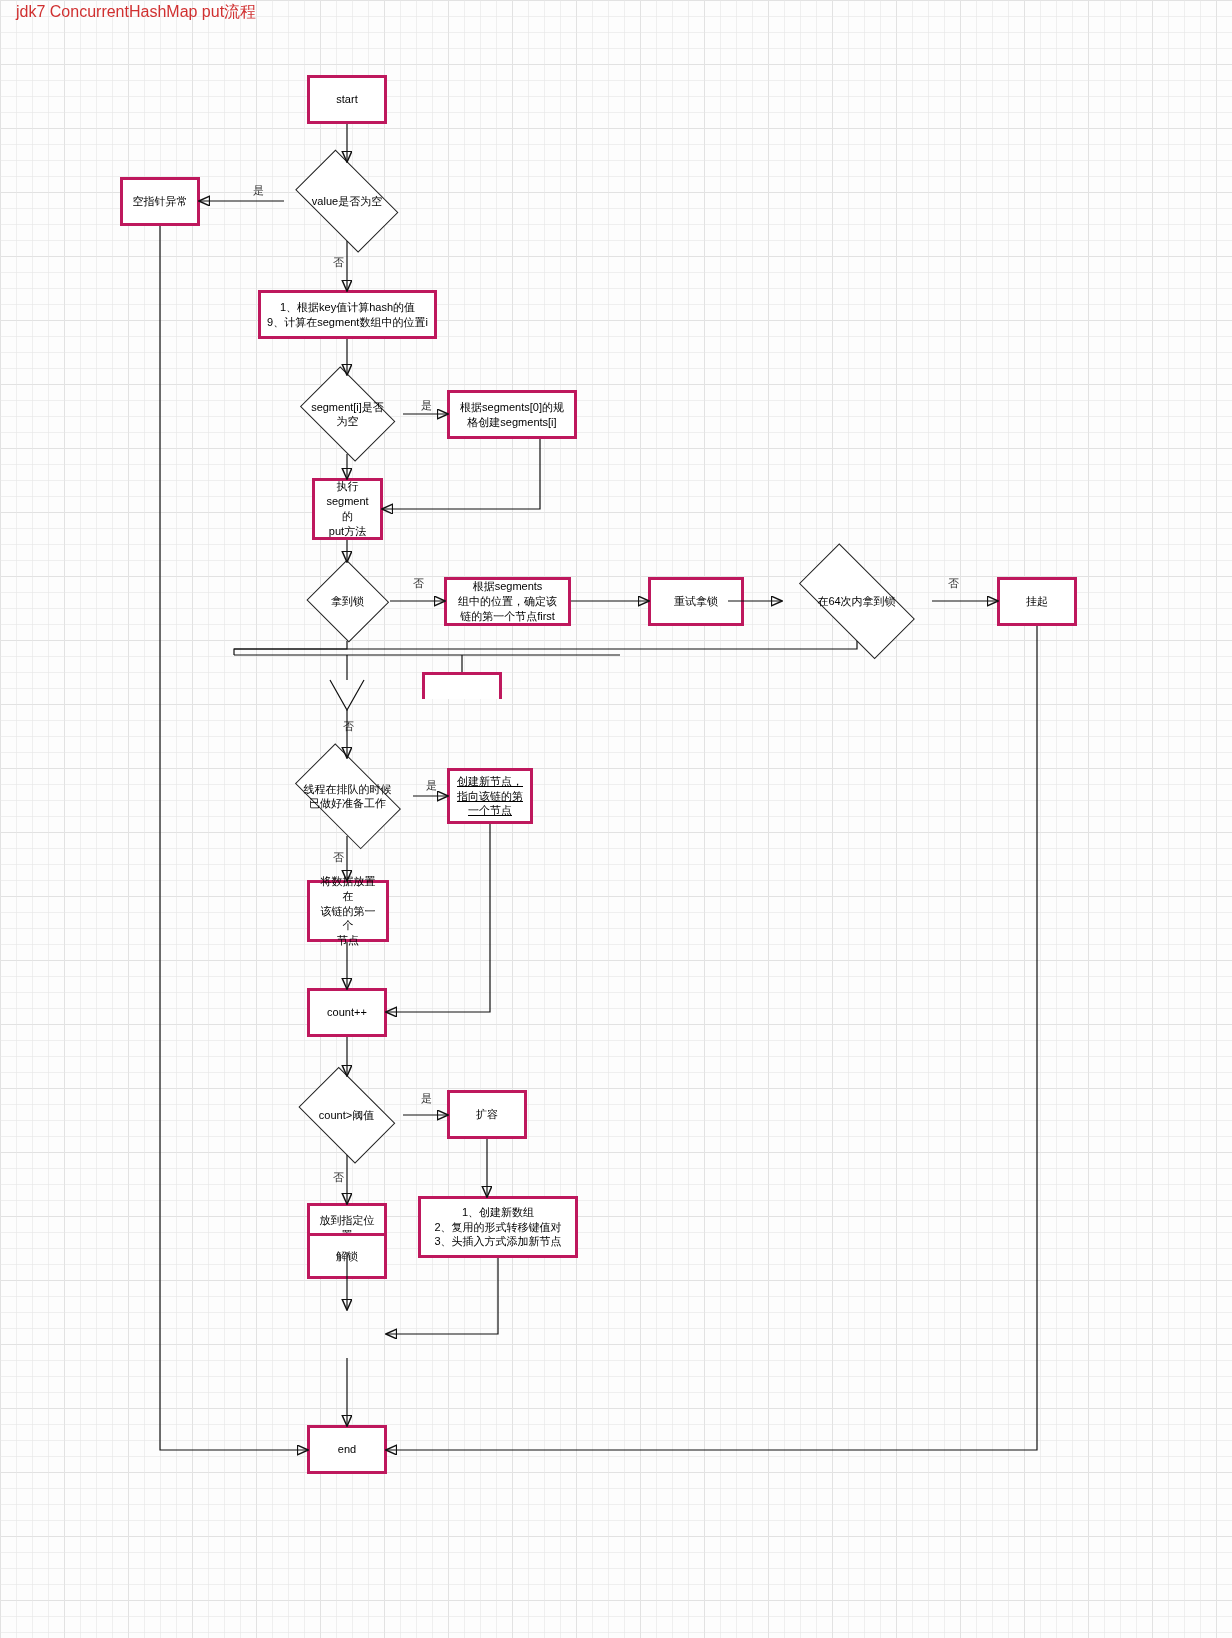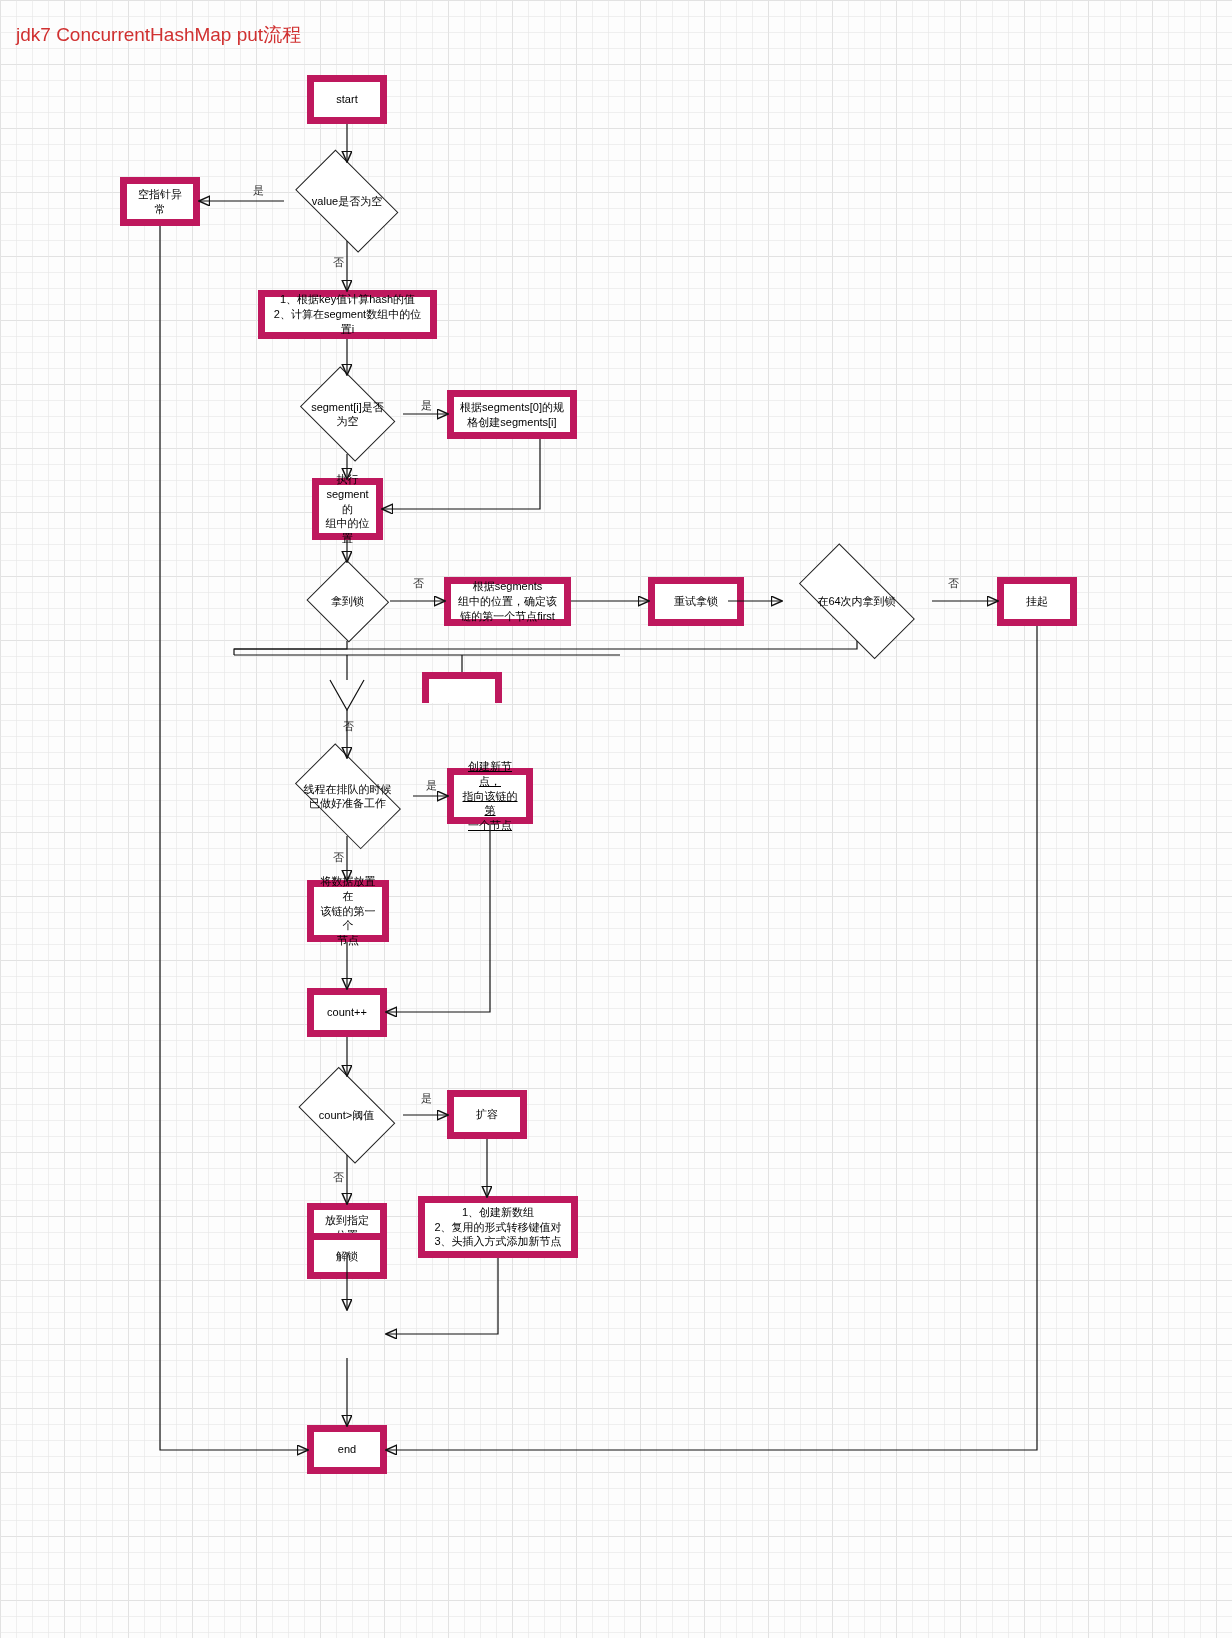--- a/index.html
+++ b/index.html
@@ -13,29 +13,28 @@
       linear-gradient(to bottom, rgba(230,230,230,0.6) 1px, transparent 1px),
       linear-gradient(to right, rgba(210,210,210,0.8) 1px, transparent 1px),
       linear-gradient(to bottom, rgba(210,210,210,0.8) 1px, transparent 1px);
     background-size: 16px 16px, 16px 16px, 64px 64px, 64px 64px;
     font-family: "Microsoft YaHei", Arial, sans-serif;
   }
   .title {
     position: absolute;
     left: 16px;
     top: 2px;
-    font-size: 19px;
+    font-size: 16px;
     color: #d03030;
     font-weight: 500;
-    margin-top: 20px;
   }
   .node {
     position: absolute;
     background: #fff;
-    border: 7px solid #be185d;
+    border: 3px solid #be185d;
     box-sizing: border-box;
     display: flex;
     align-items: center;
     justify-content: center;
     text-align: center;
     font-size: 11px;
     line-height: 1.35;
     padding: 12px 6px;
     white-space: pre-line;
   }
@@ -93,34 +92,34 @@
 <div class="node" style="left:307px; top:75px; width:80px; height:49px;">start</div>
 
 <div class="node" style="left:120px; top:177px; width:80px; height:49px;">空指针异常</div>
 
 <div class="diamond-wrap" style="left:284px; top:161px; width:126px; height:80px;">
   <div class="diamond-bg"></div>
   <div class="diamond-text">value是否为空</div>
 </div>
 
 <div class="node" style="left:258px; top:290px; width:179px; height:49px;">1、根据key值计算hash的值
-2、计算在segment数组中的位置i</div>
+9、计算在segment数组中的位置i</div>
 
 <div class="diamond-wrap" style="left:292px; top:374px; width:111px; height:80px;">
   <div class="diamond-bg"></div>
   <div class="diamond-text">segment[i]是否
 为空</div>
 </div>
 
 <div class="node" style="left:447px; top:390px; width:130px; height:49px;">根据segments[0]的规
 格创建segments[i]</div>
 
 <div class="node" style="left:312px; top:478px; width:71px; height:62px;">执行
 segment的
-组中的位置</div>
+put方法</div>
 
 <div class="diamond-wrap" style="left:305px; top:561px; width:85px; height:80px;">
   <div class="diamond-bg"></div>
   <div class="diamond-text">拿到锁</div>
 </div>
 
 <div class="node" style="left:444px; top:577px; width:127px; height:49px;">根据segments
 组中的位置，确定该
 链的第一个节点first</div>
 

